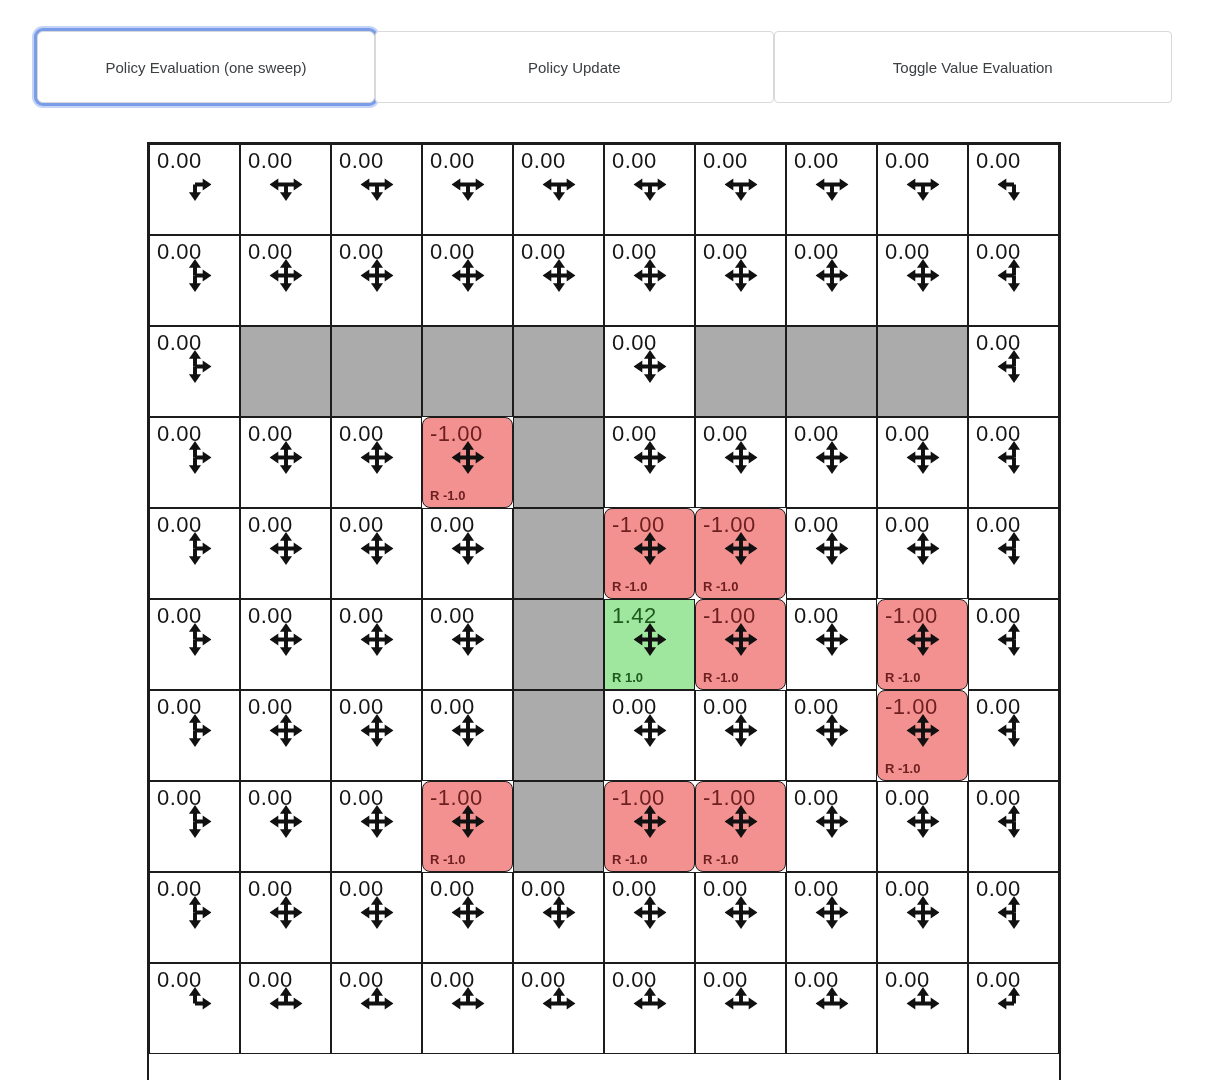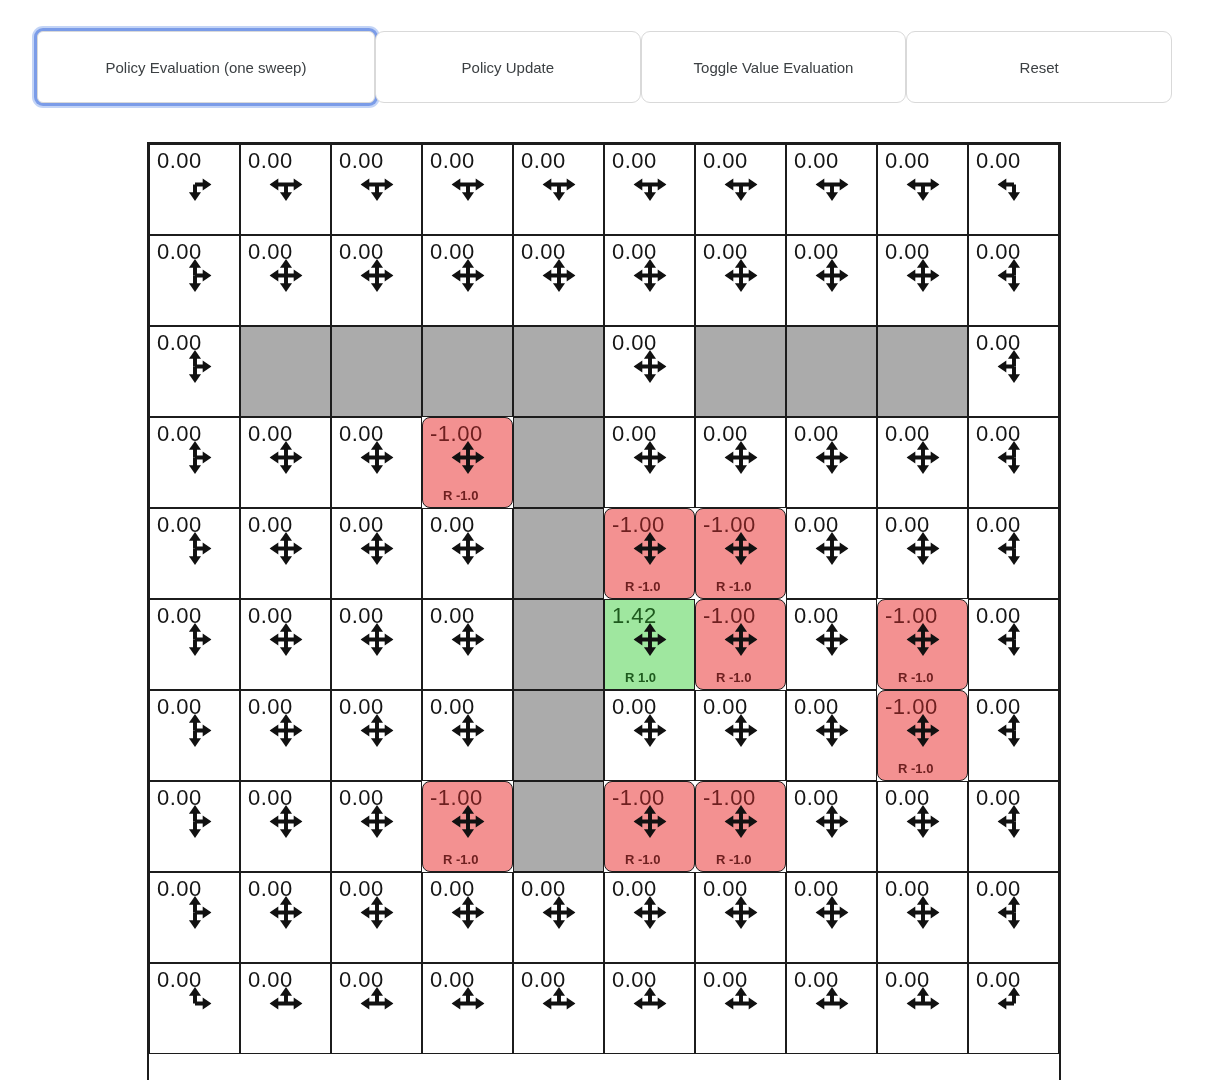--- a/index.html
+++ b/index.html
@@ -3,21 +3,21 @@
 <meta charset="utf-8">
 <style>
   * { margin:0; padding:0; box-sizing:border-box; }
   html,body { width:1208px; height:1080px; background:#ffffff;
     font-family:"Liberation Sans", sans-serif; overflow:hidden; }
 
   
   .toolbar { display:flex; margin:31px 36px 0 37px; }
   .btn {
     height:72px; background:#ffffff; border:1px solid #d9d9d9;
-    border-radius:9px; font-family:"Liberation Sans", sans-serif;
+    border-radius:4px; font-family:"Liberation Sans", sans-serif;
     font-size:15px; color:#3c4043; cursor:pointer;
     display:flex; align-items:center; justify-content:center; flex:1 1 0;
   }
   .btn.wide { flex:0 0 338px; }
   .btn.focused {
     border-radius:6px;
     box-shadow:0 0 0 3px var(--focus), 0 0 0 5px var(--focus-halo);
   }
 
   
@@ -39,34 +39,33 @@
   }
   .neg .value { color:var(--neg-text); }
   .pos .value { color:var(--pos-text); }
 
   .arrows {
     position:absolute; top:23px; left:50%; transform:translateX(-50%);
     width:33px; height:33px;
   }
 
   .reward {
-    position:absolute; bottom:4px; left:20px;
+    position:absolute; bottom:4px; left:7px;
     font-size:13px; font-weight:bold;
   }
   .neg .reward { color:var(--neg-text); }
   .pos .reward { color:var(--pos-text); }
 </style>
 </head>
 <body>
 
 <div class="toolbar">
   <button class="btn wide focused">Policy Evaluation (one sweep)</button>
   <button class="btn">Policy Update</button>
   <button class="btn">Toggle Value Evaluation</button>
-  <button class="btn">Reset</button>
 </div>
 
 <div class="grid">
     <div class="cell normal">
       <span class="value">0.00</span>
       <svg viewBox="0 0 30 30" class="arrows">
         <line x1="15" y1="15" x2="15" y2="24" stroke="#111111" stroke-width="3.6"></line>
         <polygon points="15,30 9.5,22 20.5,22" fill="#111111"></polygon>
         <line x1="15" y1="15" x2="24" y2="15" stroke="#111111" stroke-width="3.6"></line>
         <polygon points="30,15 22,20.5 22,9.5" fill="#111111"></polygon>

